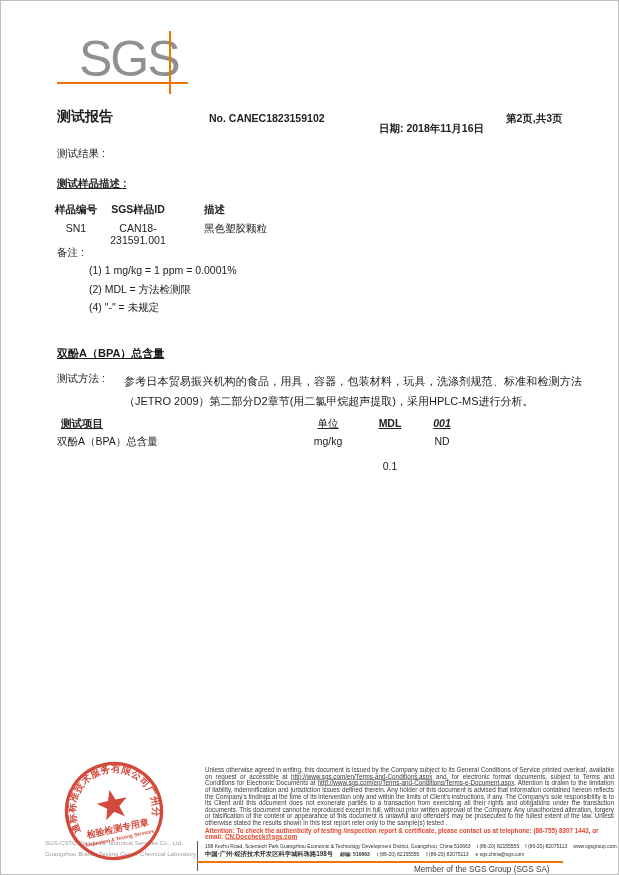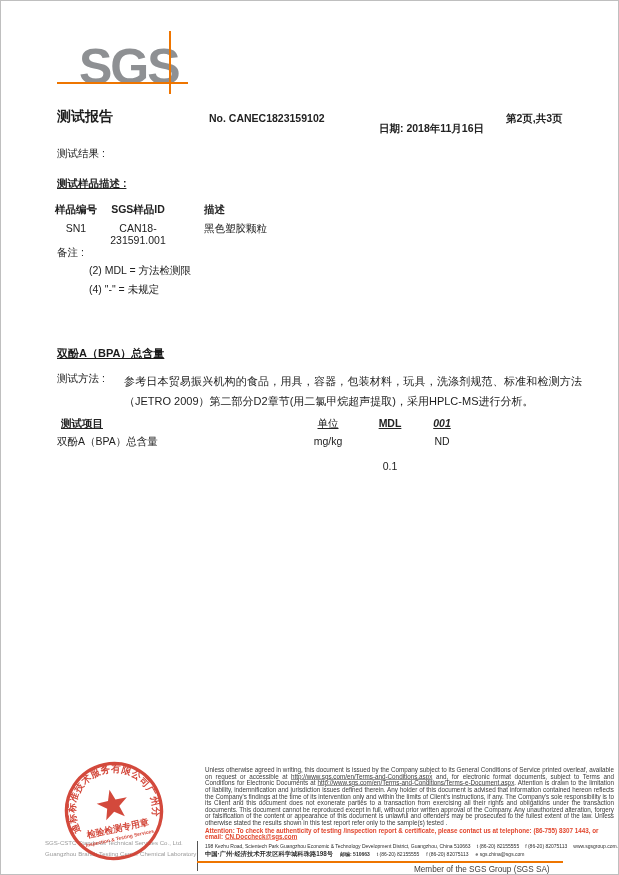--- a/index.html
+++ b/index.html
@@ -3,21 +3,21 @@
 <meta charset="utf-8">
 <style>
   html,body{margin:0;padding:0;background:#fff;}
   .page{
     position:relative;width:619px;height:875px;box-sizing:border-box;
     background:#fff;border:1px solid #bfbfbf;overflow:hidden;
     font-family:"Liberation Sans",sans-serif;color:#1c1c1c;
   }
   .abs{position:absolute;}
   
-  .sgs-text{left:78px;top:33px;font-size:50px;font-weight:bold;color:#8e9093;letter-spacing:-2px;line-height:1;margin-top:8px;}
+  .sgs-text{left:78px;top:33px;font-size:50px;font-weight:normal;color:#8e9093;letter-spacing:-2px;line-height:1;}
   .logo-hline{left:56px;top:81px;width:131px;height:2px;background:#ee7500;}
   .logo-vline{left:168px;top:30px;width:2px;height:63px;background:#ee7500;}
   
   .doc-title{left:56px;top:107px;font-size:14px;font-weight:bold;}
   .hdr{font-size:10.5px;font-weight:bold;color:#222;}
   .report-no{left:208px;top:111px;}
   .report-date{left:378px;top:121px;}
   .page-info{left:505px;top:111px;}
   
   .body-txt{font-size:10.5px;color:#222;}
@@ -90,20 +90,21 @@
 
   <div class="abs body-txt bold ctr s-h1">样品编号</div>
   <div class="abs body-txt bold ctr s-h2">SGS样品ID</div>
   <div class="abs body-txt bold s-h3">描述</div>
   <div class="abs body-txt ctr s-r1">SN1</div>
   <div class="abs body-txt ctr s-r2">CAN18-231591.001</div>
   <div class="abs body-txt s-r3">黑色塑胶颗粒</div>
 
   <div class="abs body-txt remarks-label">备注 :</div>
   <div class="abs body-txt remarks">
+    <div>(1) 1 mg/kg = 1 ppm = 0.0001%</div>
     <div>(2) MDL = 方法检测限</div>
     <div>(4) "-" = 未规定</div>
   </div>
 
   <div class="abs bpa-heading">双酚A（BPA）总含量</div>
   <div class="abs body-txt method-label">测试方法 :</div>
   <div class="abs method-text">参考日本贸易振兴机构的食品，用具，容器，包装材料，玩具，洗涤剂规范、标准和检测方法（JETRO 2009）第二部分D2章节(用二氯甲烷超声提取)，采用HPLC-MS进行分析。</div>
 
   <div class="abs body-txt r-h-item">测试项目</div>
   <div class="abs body-txt ctr r-h-unit">单位</div>

